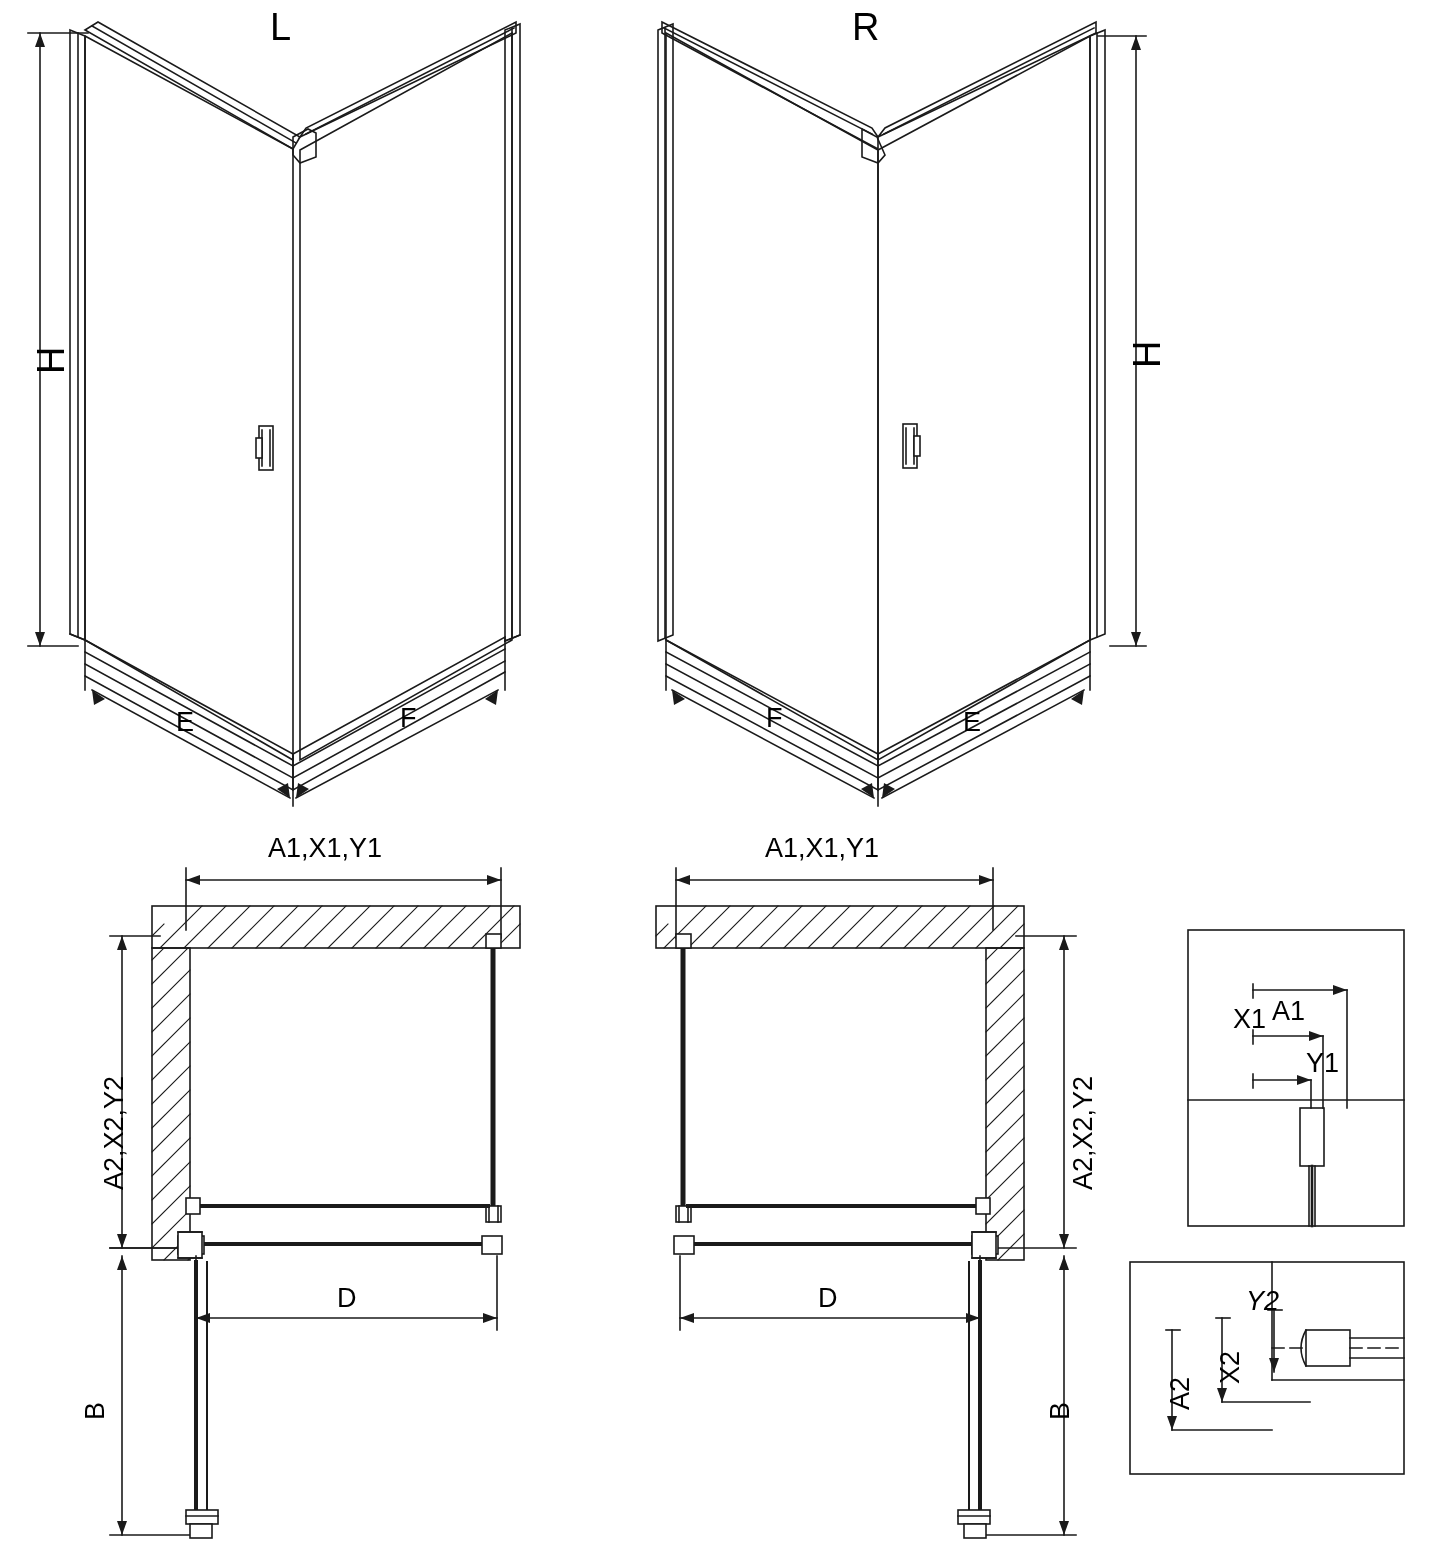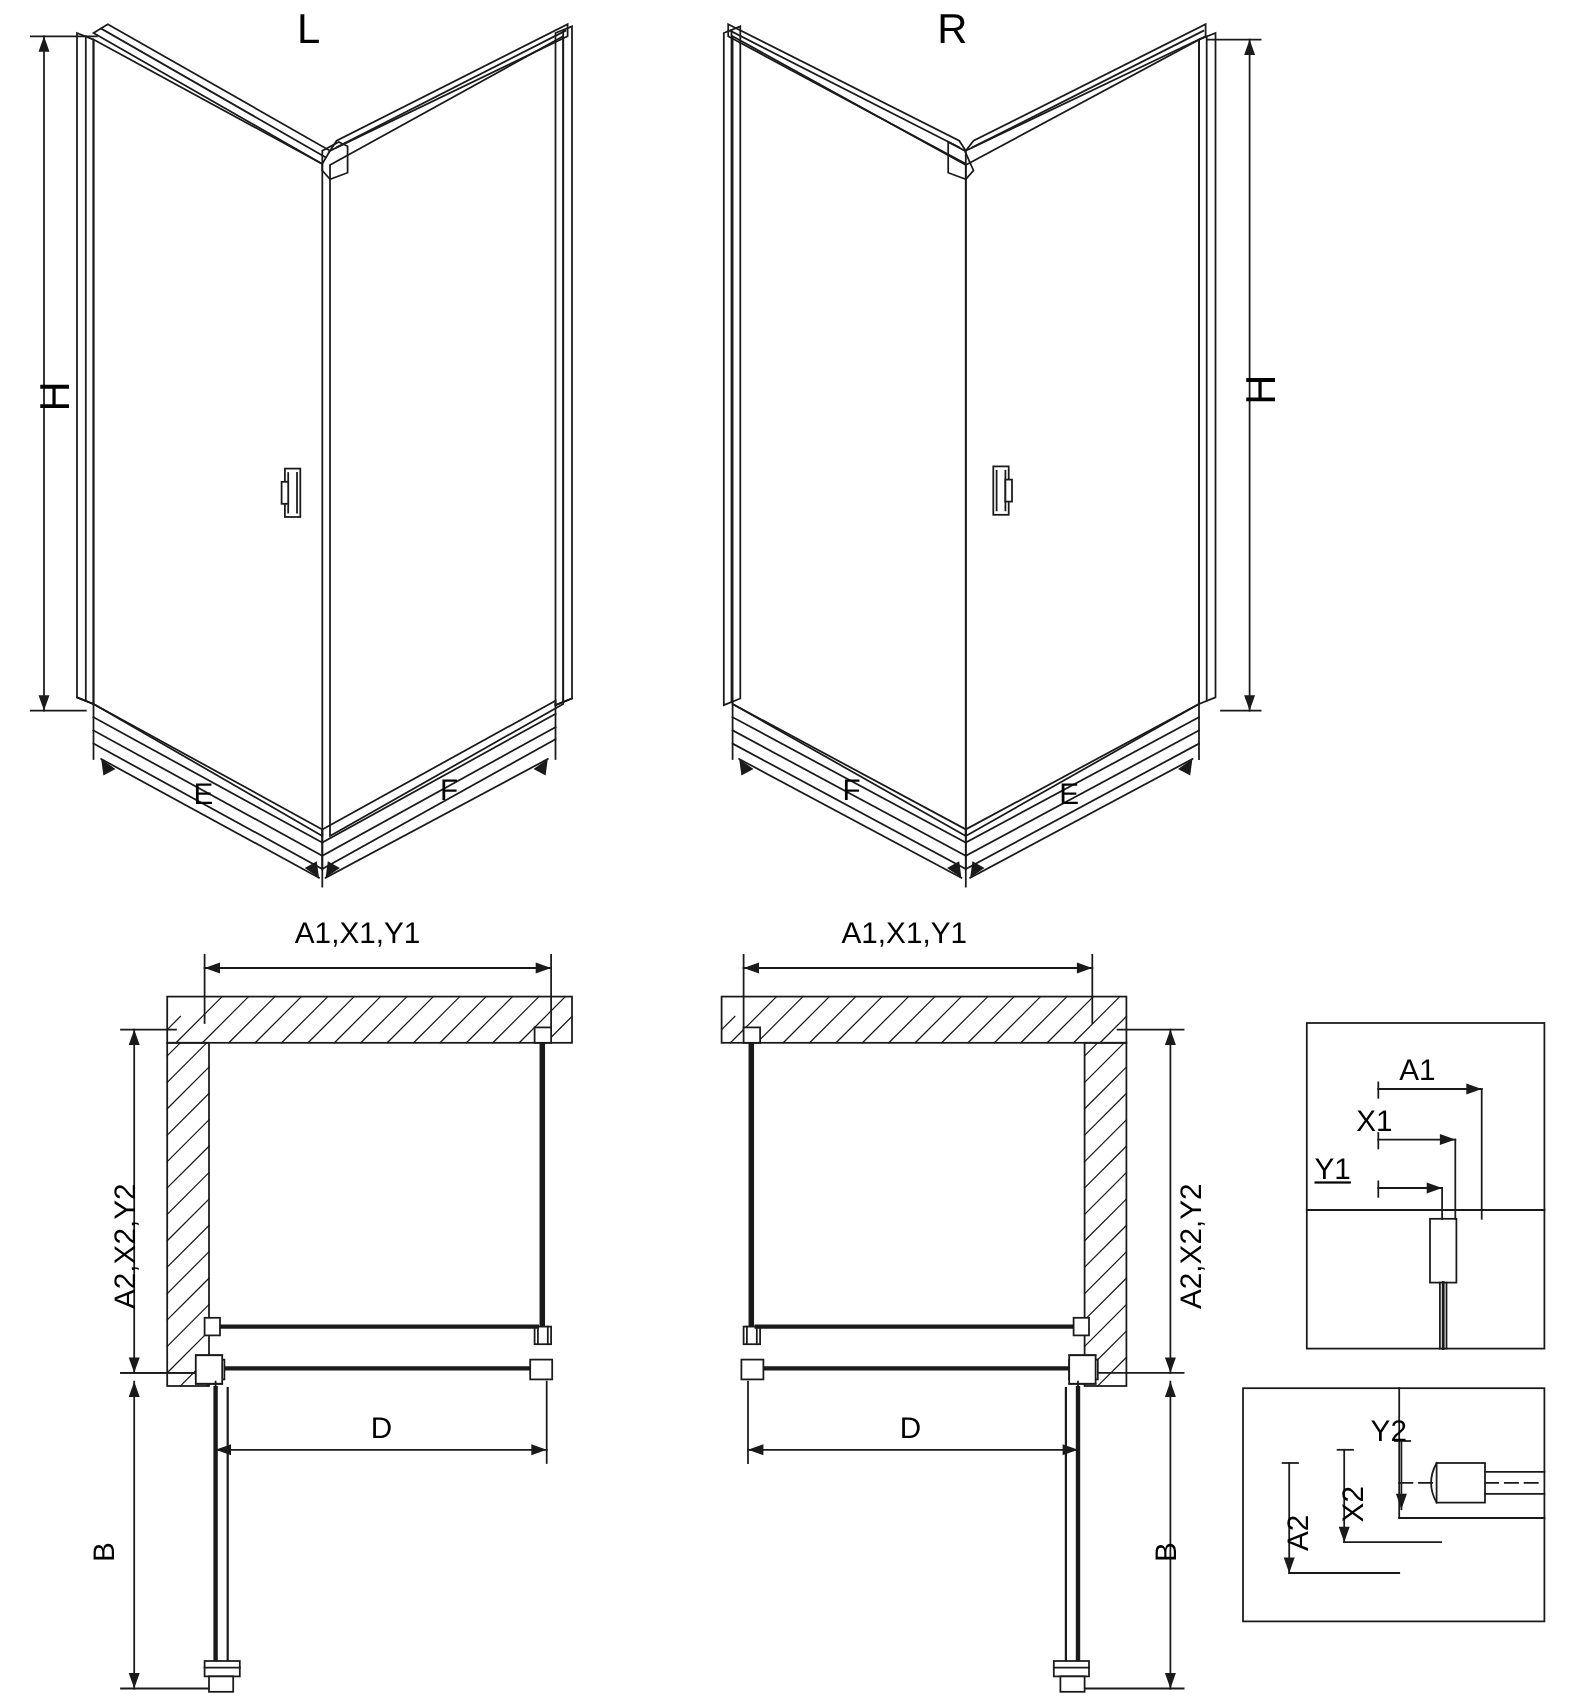--- a/index.html
+++ b/index.html
@@ -380,21 +380,21 @@
 
   <div class="lbl med rot90" style="left:99px;top:1190px;">A2,X2,Y2</div>
   <div class="lbl med rot90" style="left:1068px;top:1190px;">A2,X2,Y2</div>
 
   <div class="lbl med" style="left:337px;top:1283px;">D</div>
   <div class="lbl med" style="left:818px;top:1283px;">D</div>
 
   <div class="lbl med rot90" style="left:80px;top:1420px;">B</div>
   <div class="lbl med rot90" style="left:1045px;top:1420px;">B</div>
 
-  <div class="lbl med" style="left:1272px;top:958px;">A1</div>
+  <div class="lbl med" style="left:1272px;top:996px;">A1</div>
   <div class="lbl med" style="left:1233px;top:1004px;">X1</div>
-  <div class="lbl med" style="left:1195px;top:1048px;text-decoration:underline;">Y1</div>
+  <div class="lbl med" style="left:1306px;top:1048px;">Y1</div>
 
   <div class="lbl med rot90" style="left:1165px;top:1410px;">A2</div>
   <div class="lbl med rot90" style="left:1215px;top:1384px;">X2</div>
-  <div class="lbl med" style="left:1246px;top:1286px;">Y2</div>
+  <div class="lbl med" style="left:1246px;top:1286px;font-style:italic;">Y2</div>
 
 </div>
 
 </body></html>

